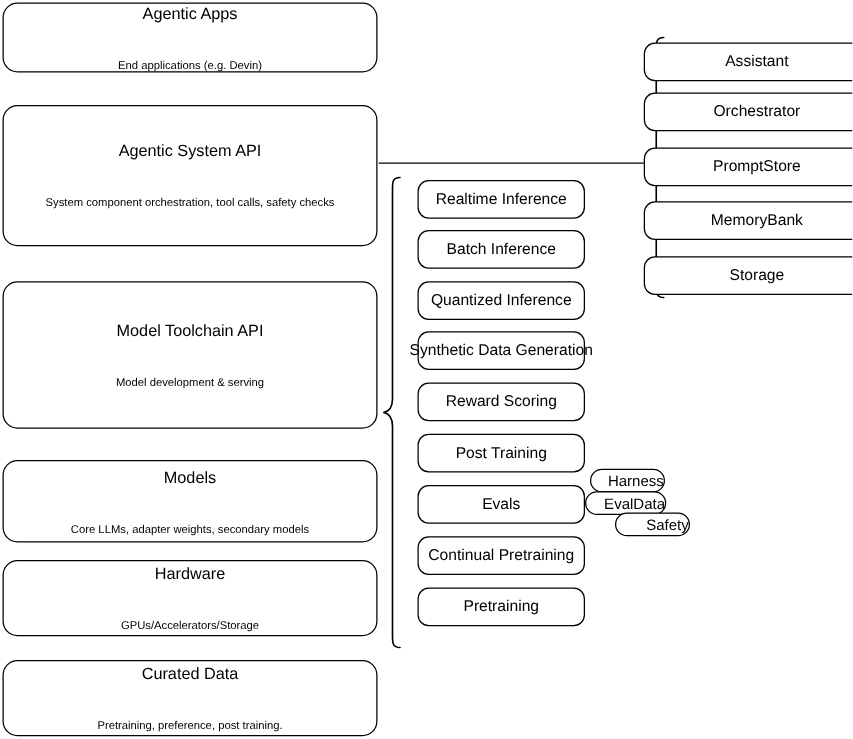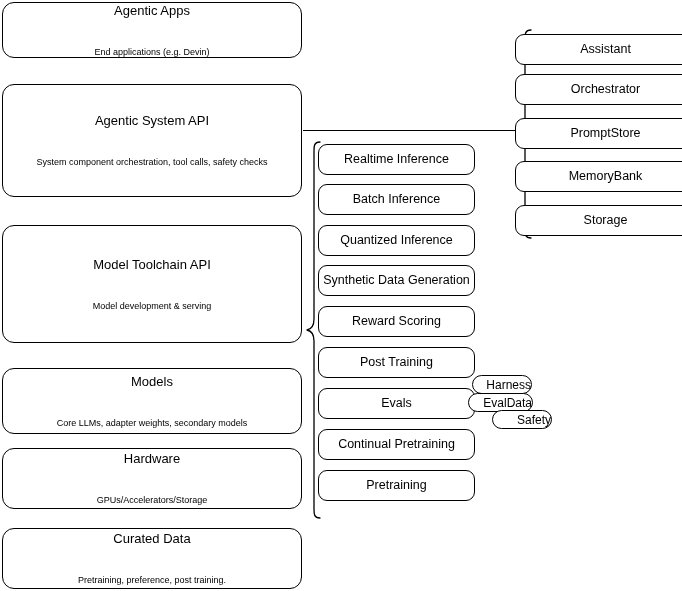--- a/index.html
+++ b/index.html
@@ -58,22 +58,22 @@
     height: 31px;
     border-radius: 9px;
     border-width: 1.3px;
   }
   .capsule .title {
     font-size: 12.5px;
     line-height: 15px;
   }
 
   .mid {
-    left: 318px;
-    width: 157px;
+    left: 334px;
+    width: 134px;
   }
   .right {
     left: 515px;
     width: 181px;
     text-align: right;
   }
 
   
   .pill {
     position: absolute;

